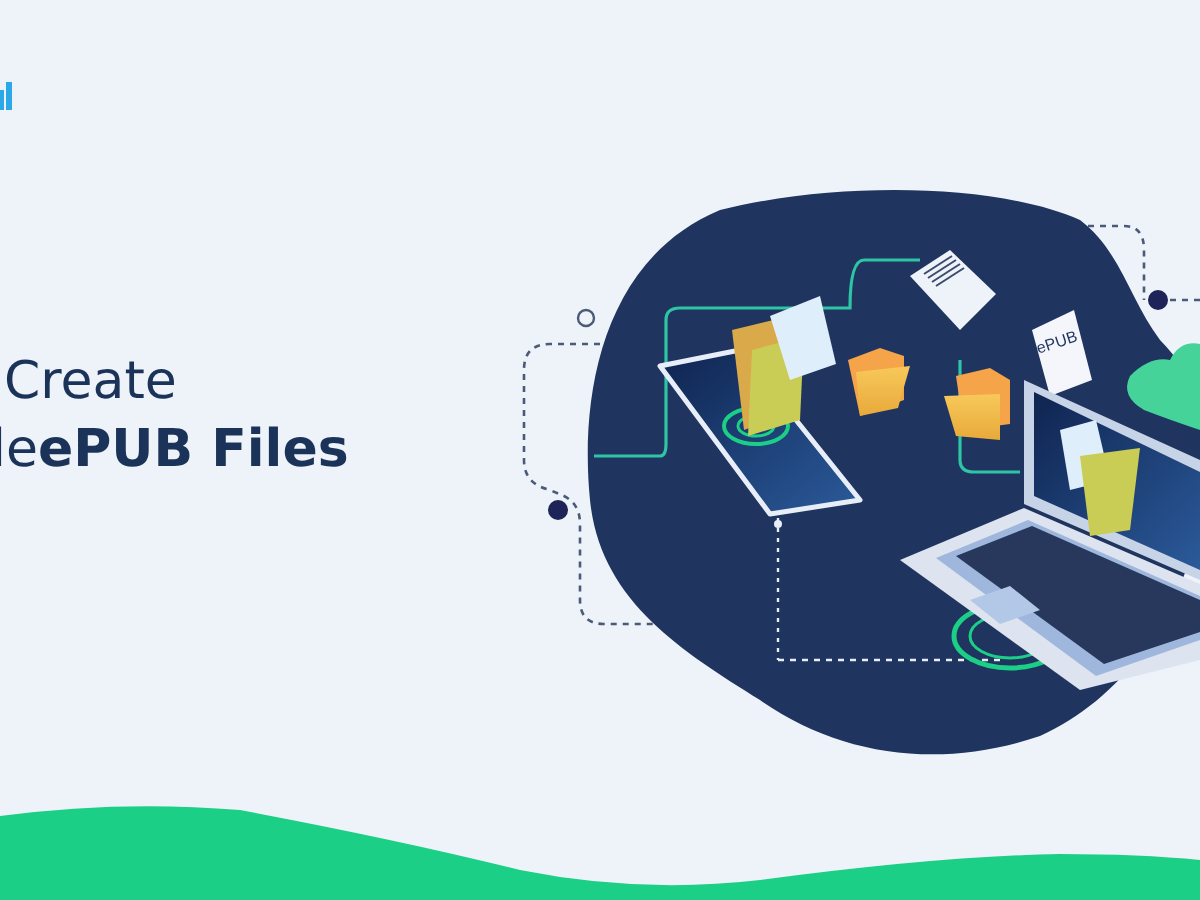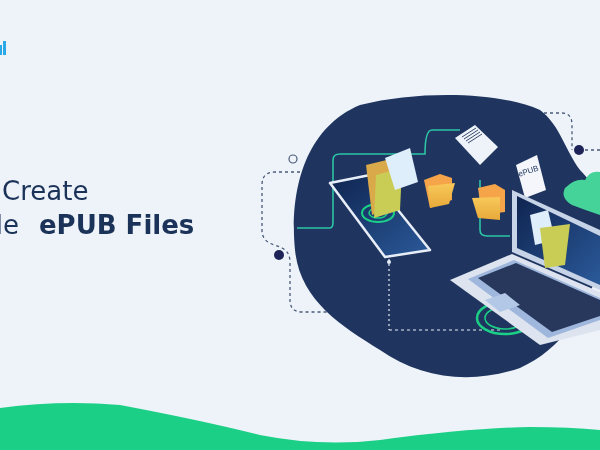--- a/index.html
+++ b/index.html
@@ -5,21 +5,21 @@
     html, body { margin:0; padding:0; }
     body {
       width:600px; height:450px; overflow:hidden; position:relative;
       background:#eef3fa;
       font-family:"Liberation Sans", sans-serif;
     }
     .logo { position:absolute; left:0; top:37px; width:10px; height:18px; }
     .headline { position:absolute; left:-28px; top:174px; color:#1b3358; font-family:"DejaVu Sans", sans-serif; }
     .line1 { font-size:26px; line-height:34px; white-space:nowrap; padding-left:30px; }
     .line2 { font-size:26px; line-height:34px; white-space:nowrap; }
-    .line2 .bold { font-weight:bold; margin-left:20px; }
+    .line2 .bold { font-weight:bold; margin-left:0; }
     .illustration { position:absolute; left:0; top:0; width:600px; height:450px; }
     .wave { position:absolute; left:0; top:395px; width:600px; height:55px; }
   </style>
 </head>
 <body>
 
 <svg class="logo" viewBox="0 0 10 18">
   <rect x="0" y="8" width="2" height="10" fill="#2aa8e8"></rect>
   <rect x="3" y="4" width="3" height="14" fill="#2aa8e8"></rect>
 </svg>

